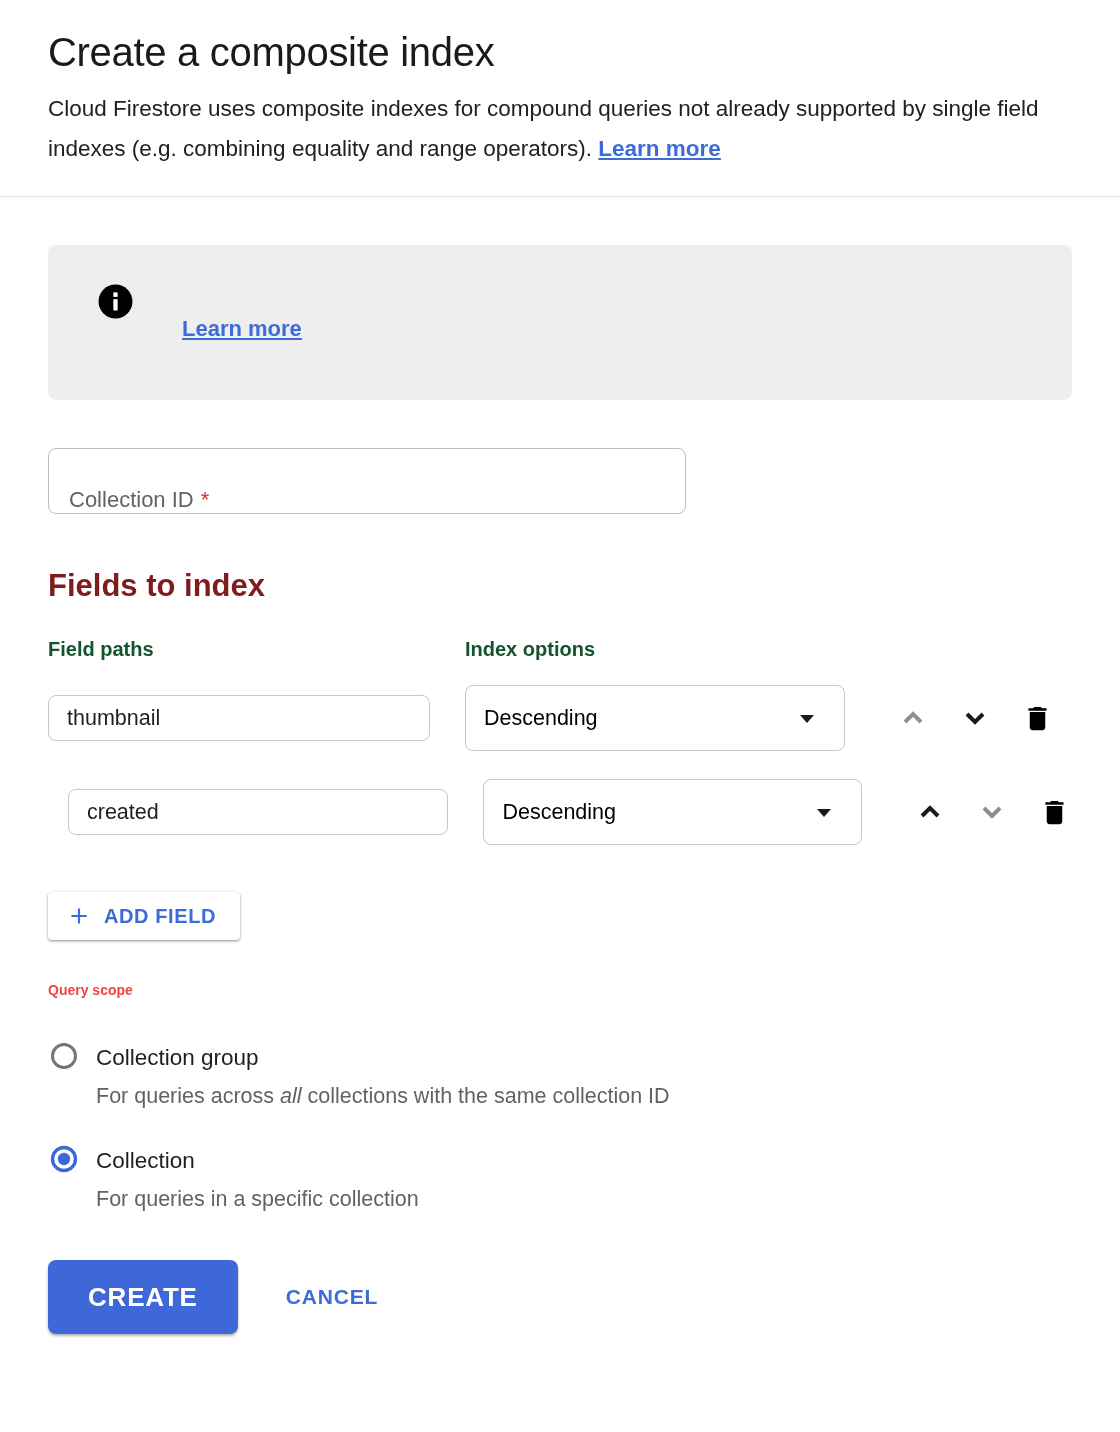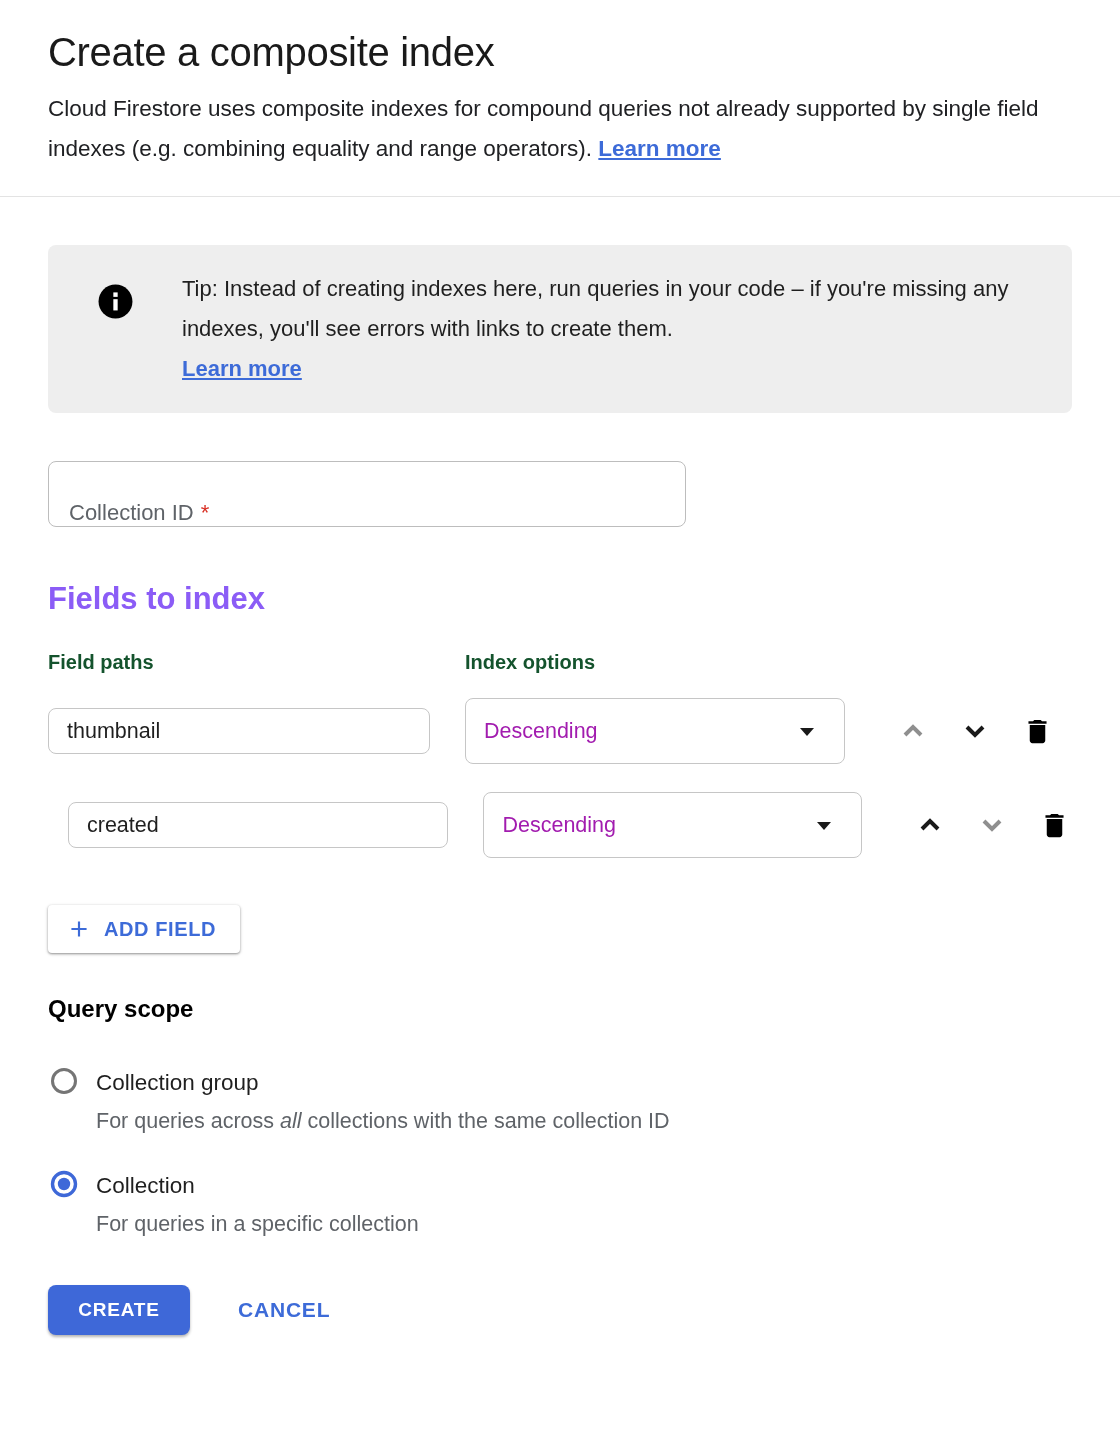--- a/index.html
+++ b/index.html
@@ -81,21 +81,21 @@
     background: #fff;
   }
   .collection-id-field .label-text { color: #5f6368; }
   .collection-id-field .required { color: #d93025; margin-left: 7px; }
 
   
   .section-heading {
     margin-top: 54px;
     font-size: 31px;
     font-weight: 700;
-    color: #8b5cf6;
+    color: #7f1d1d;
   }
   .col-labels {
     margin-top: 34px;
     display: flex;
     font-size: 20px;
     font-weight: 700;
     color: #14532d;
   }
   .col-labels .col-a { width: 417px; }
 
@@ -120,21 +120,21 @@
   .select-box {
     width: 380px;
     height: 66px;
     border: 1px solid #c6c6c6;
     border-radius: 8px;
     display: flex;
     align-items: center;
     justify-content: space-between;
     padding: 0 28px 0 18px;
     font-size: 21.5px;
-    color: #a21caf;
+    color: #000000;
     cursor: pointer;
     background: #fff;
   }
   .row-controls {
     display: flex;
     align-items: center;
     margin-left: 50px;
   }
   .icon-btn {
     background: none;
@@ -167,23 +167,23 @@
     font-size: 20px;
     font-weight: 700;
     letter-spacing: 0.6px;
     font-family: "Liberation Sans", "DejaVu Sans", sans-serif;
   }
   .add-field-btn .plus-wrap { margin-right: 12px; display: flex; }
 
   
   .query-scope-heading {
     margin-top: 42px;
-    font-size: 24px;
-    font-weight: 700;
-    color: #000000;
+    font-size: 14px;
+    font-weight: 700;
+    color: #ef4444;
   }
   .radio-option { margin-top: 36px; }
   .radio-option.second { margin-top: 44px; }
   .radio-line {
     display: flex;
     align-items: center;
     cursor: pointer;
   }
   .radio-line .radio-icon { flex: 0 0 28px; margin-left: 2px; }
   .radio-line .radio-label {
@@ -201,32 +201,32 @@
 
   
   .actions {
     margin-top: 48px;
     display: flex;
     align-items: center;
     padding-bottom: 52px;
   }
   .create-btn {
     min-width: 142px;
-    height: 50px;
+    height: 74px;
     background: #3e68d8;
     color: #ffffff;
     border: none;
     border-radius: 8px;
-    font-size: 19px;
+    font-size: 26px;
     font-weight: 700;
     letter-spacing: 0.8px;
     cursor: pointer;
     box-shadow: 0 2px 3px rgba(0,0,0,0.3);
     font-family: "Liberation Sans", "DejaVu Sans", sans-serif;
-    padding: 0 20px;
+    padding: 0 40px;
   }
   .cancel-btn {
     margin-left: 48px;
     background: none;
     border: none;
     color: #3d6bd8;
     font-size: 21px;
     font-weight: 700;
     letter-spacing: 0.8px;
     cursor: pointer;
@@ -250,21 +250,21 @@
     <div class="tip-icon-col">
       <span>
         <svg width="37" height="37" viewBox="0 0 24 24">
           <circle cx="12" cy="12" r="11" fill="#000000"></circle>
           <rect x="10.6" y="10.5" width="2.8" height="7.3" fill="#ffffff"></rect>
           <rect x="10.6" y="6.1" width="2.8" height="2.9" fill="#ffffff"></rect>
         </svg>
       </span>
     </div>
     <div class="tip-body">
-      <span>Tip: Instead of creating indexes here, run queries in your code – if you're missing any indexes, you'll see errors with links to create them.</span><br>
+      <br>
       <a class="link tip-learn-more">Learn more</a>
     </div>
   </div>
 
   
   <div class="collection-id-field">
     <span class="label-text">Collection ID</span>
     <span class="required">*</span>
   </div>
 

